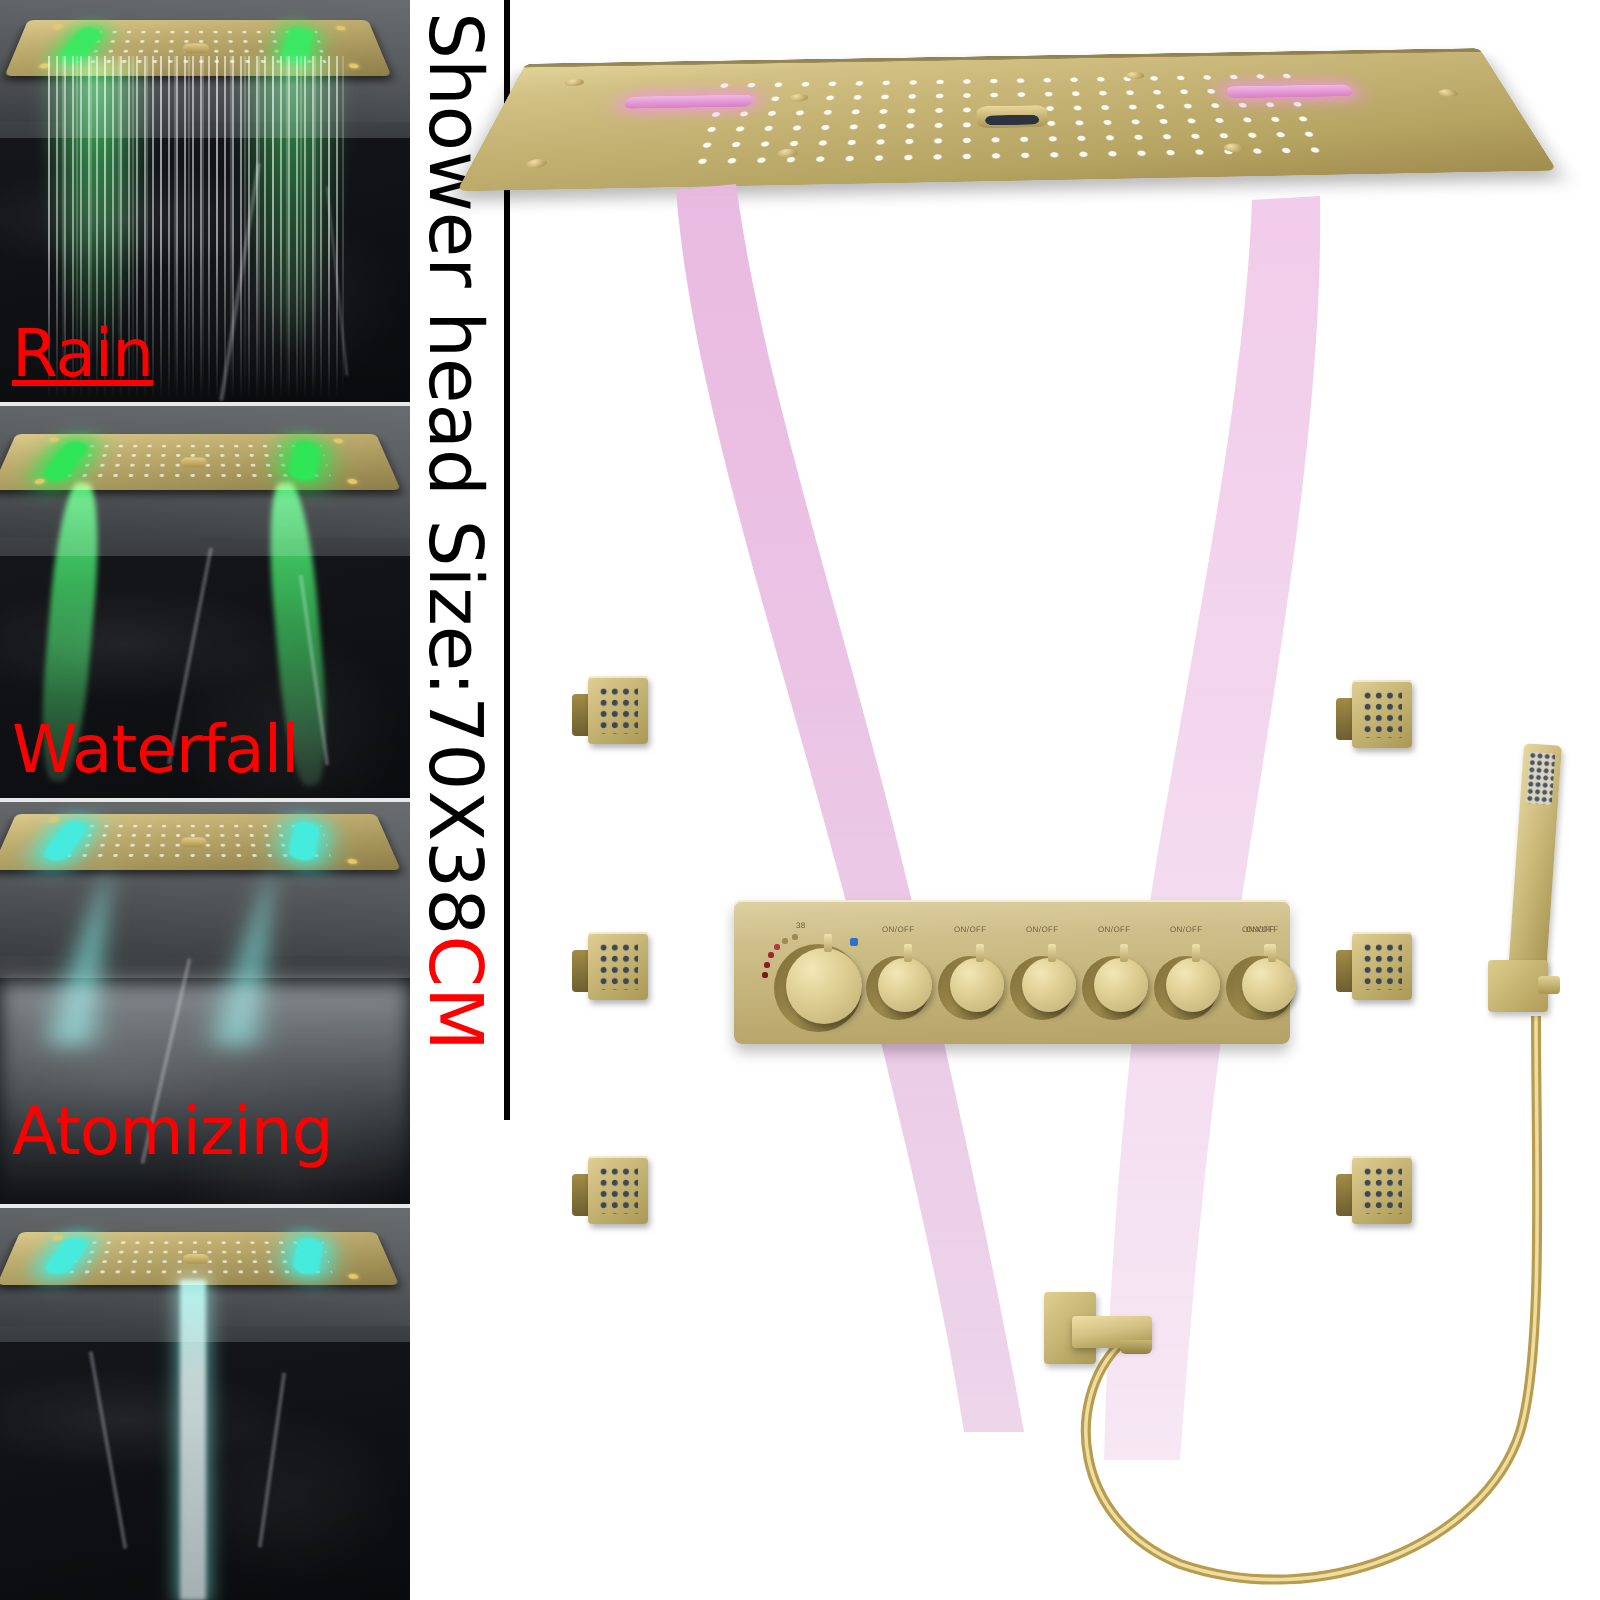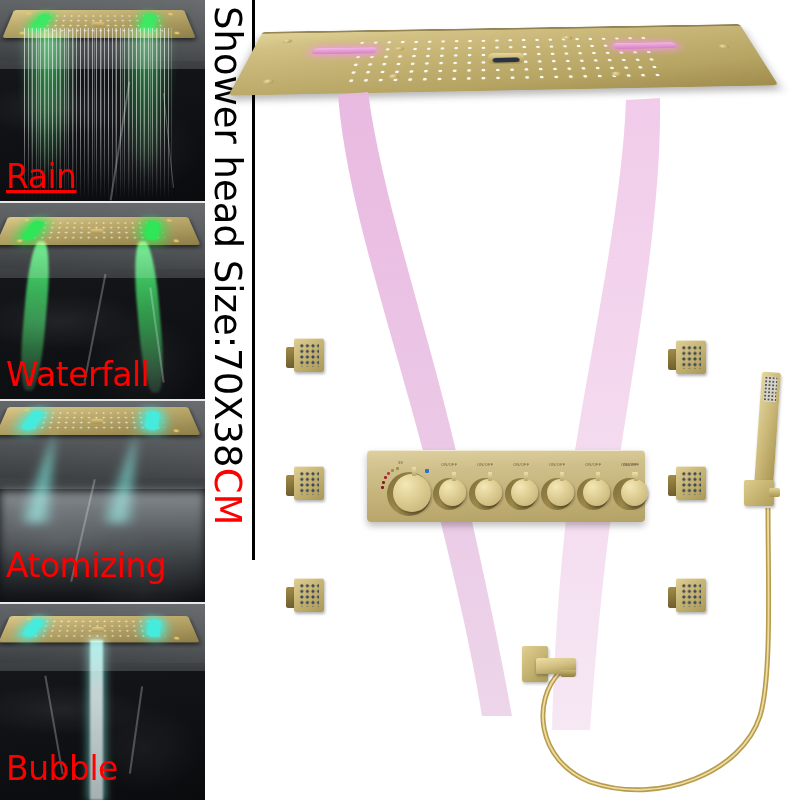--- a/index.html
+++ b/index.html
@@ -240,21 +240,20 @@
       <div class="tled" style="left:12%;top:14%;width:12px;height:26px;background:#45ecdd;box-shadow:0 0 10px 5px rgba(69,236,221,.85);transform:rotate(16deg);"></div>
       <div class="tled" style="left:76%;top:14%;width:12px;height:26px;background:#45ecdd;box-shadow:0 0 10px 5px rgba(69,236,221,.85);transform:rotate(16deg);"></div>
       <div class="tcenter" style="left:46%;top:46%;"></div>
       <div class="tnub" style="left:10%;top:8%;"></div>
       <div class="tnub" style="left:88%;top:82%;"></div>
     </div>
 
     <div class="bubblecol" style="left:90px;top:36px;width:13px;height:160px;
          background:linear-gradient(180deg, rgba(150,245,235,.95), rgba(225,245,245,.85) 30%, rgba(230,245,248,.7));
          box-shadow:0 0 9px 2px rgba(120,235,225,.6);"></div>
-    <div class="tlabel" style="top:148px;">Bubble</div>
   </div>
 </div>
 
 <div id="vstrip">
   <div class="rule"></div>
   <div id="vtext"><span>Shower head Size:70X38</span><span class="cm">CM</span></div>
 </div>
 
 <div id="main">
 

